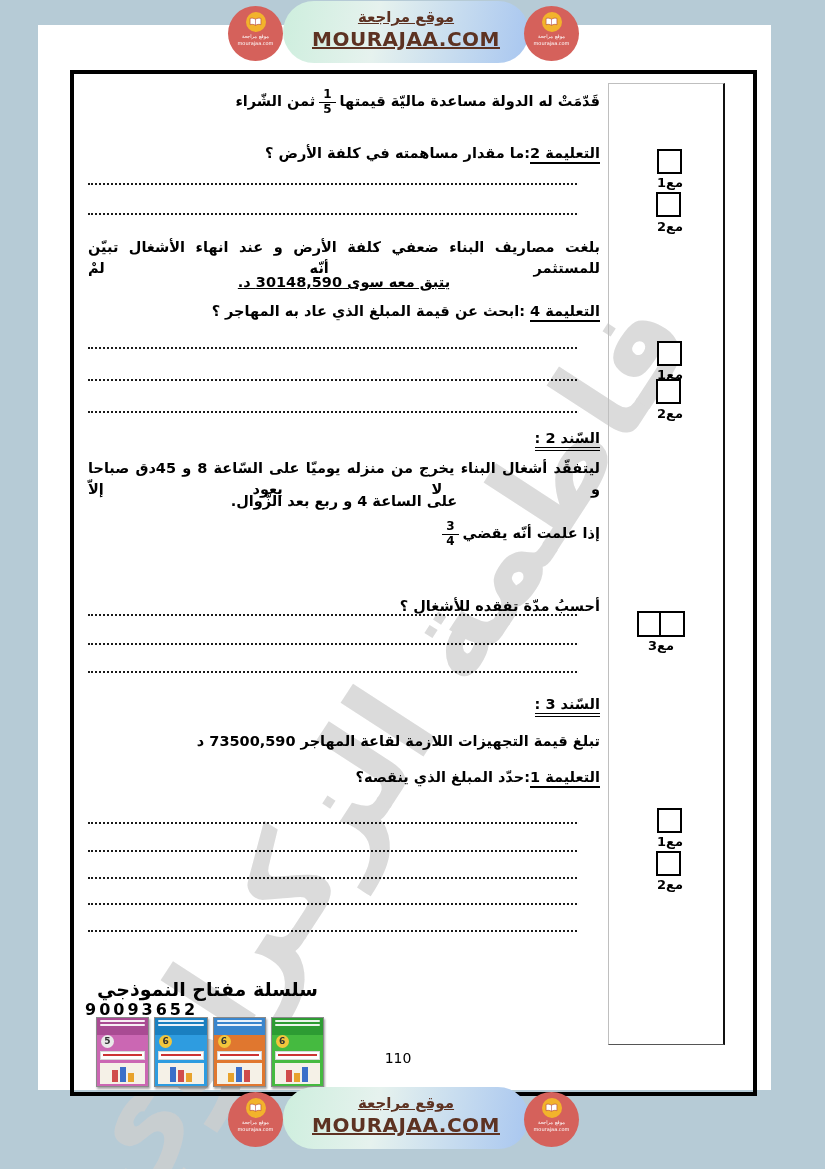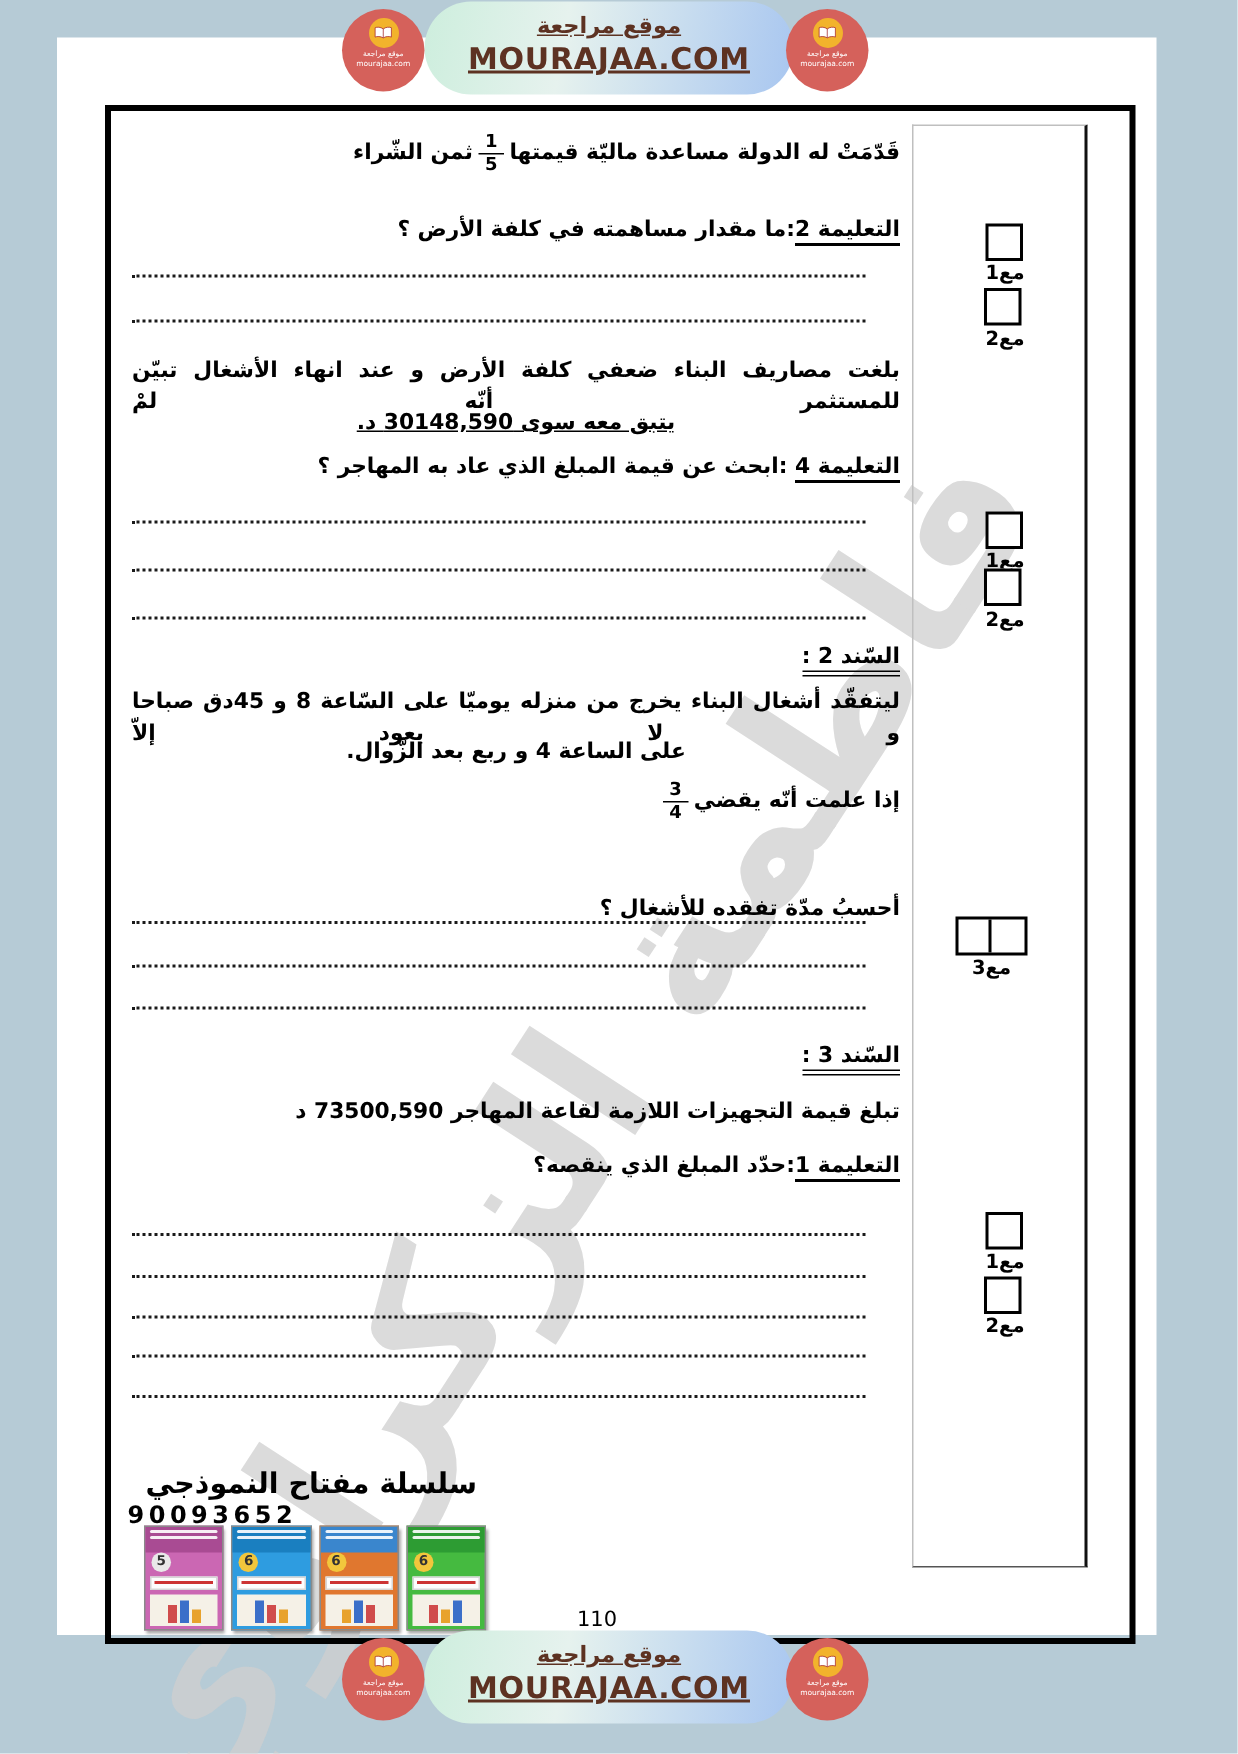--- a/index.html
+++ b/index.html
@@ -59,21 +59,21 @@
   .b-strip{position:absolute;top:33px;left:3px;right:3px;height:9px;background:#fdfdfd;border:1px solid #d6d6d6;box-sizing:border-box;}
   .b-strip i{display:block;height:2px;margin:2px 2px 0 2px;background:#c33;}
   .b-art{position:absolute;bottom:2px;left:3px;right:3px;height:21px;background:#f5f1e7;
     display:flex;align-items:flex-end;justify-content:center;gap:2px;padding:2px;box-sizing:border-box;}
   .b-art i{display:block;width:6px;}
   .b1{background:#cb67b3}.b1 .b-top{background:#a94b93}.b1 .b-badge{background:#e9e9e9;}
   .b2{background:#2e9ce0}.b2 .b-top{background:#1a7fc0}.b2 .b-badge{background:#f2c63c;}
   .b3{background:#e0772f}.b3 .b-top{background:#3a86cd}.b3 .b-badge{background:#f2c63c;}
   .b4{background:#45ba40}.b4 .b-top{background:#2d9c33}.b4 .b-badge{background:#f2c63c;}
   .a1{height:12px;background:#d04c4c}.a2{height:15px;background:#3b6fc9}.a3{height:9px;background:#e8a22c}
-  .pagenum{position:absolute;left:368px;top:1050px;width:60px;text-align:center;font-size:14px;color:#000;z-index:3;margin-top:22px;}
+  .pagenum{position:absolute;left:368px;top:1050px;width:60px;text-align:center;font-size:14px;color:#000;z-index:3;}
 </style>
 </head>
 <body>
 
 <div class="paper"></div>
 
 <div class="watermark">فاطمة الزكراوي</div>
 
 <div class="mainbox"></div>
 <div class="marginbox"></div>

